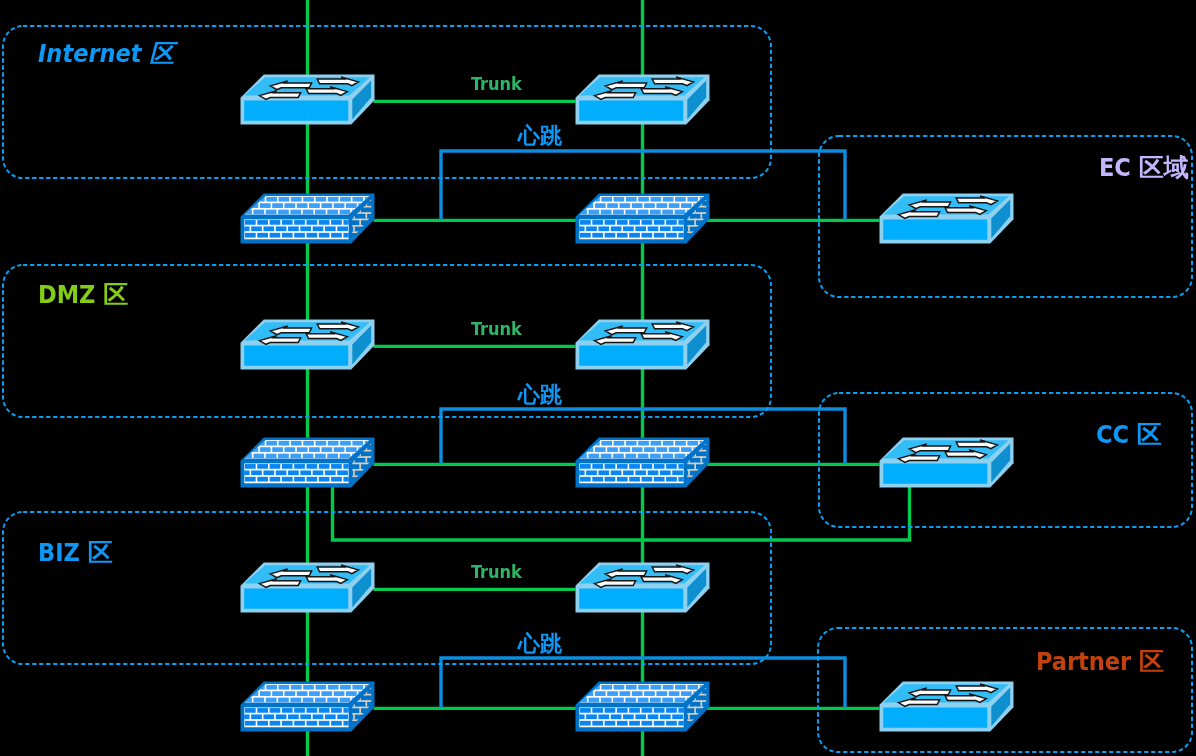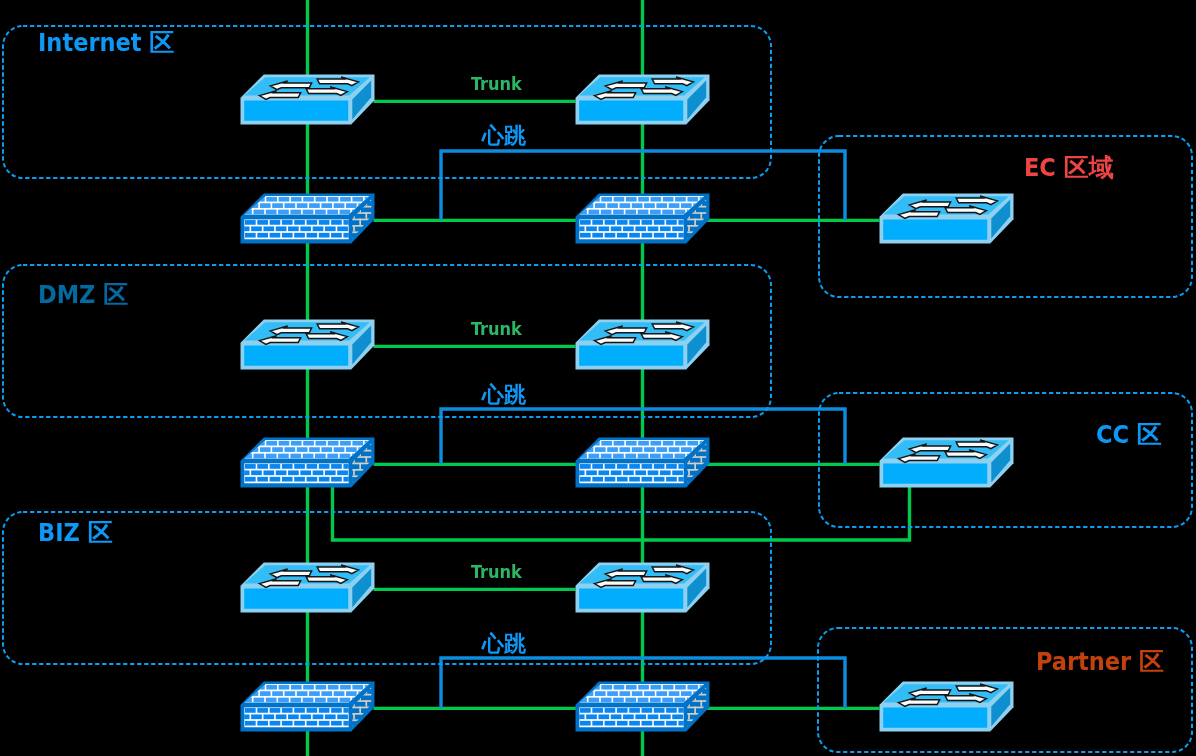--- a/index.html
+++ b/index.html
@@ -4,21 +4,21 @@
 <title>Network Zone Diagram</title>
 <style>
   html,body{margin:0;padding:0;background:#000;}
   #stage{position:relative;width:1196px;height:756px;background:#000;overflow:hidden;
          font-family:"DejaVu Sans Condensed","DejaVu Sans",sans-serif;}
   .zone-label{position:absolute;color:#0d98f5;font-weight:bold;font-size:25px;
               white-space:nowrap;line-height:1;letter-spacing:0px;}
   .edge-label{position:absolute;font-weight:bold;font-size:18px;white-space:nowrap;line-height:1;}
   .hb-label{font-size:22px;}
   .trunk-label{color:#2db665;}
-  .hb-label{color:#0d98f5;}
+  .hb-label{color:#0d98f5;margin-left:36px;}
   svg.layer{position:absolute;left:0;top:0;width:1196px;height:756px;pointer-events:none;}
   .dev{position:absolute;}
 </style>
 </head>
 <body>
 
 <div id="stage">
   <svg class="layer" id="link-layer">
       <path d="M 373.5,101.4 L 575.5,101.4" fill="none" stroke="#00c94d" stroke-width="3.4"></path>
       <path d="M 373.5,346.4 L 575.5,346.4" fill="none" stroke="#00c94d" stroke-width="3.4"></path>
@@ -1377,24 +1377,24 @@
           <polygon points="112.3,25.5 131.2,6.4 131.2,23.2 112.3,45.5" fill="#0d8fd0"></polygon>
           <g stroke="#151515" stroke-width="1.5" stroke-linejoin="miter" fill="#fbfbfb">
             <path d="M 30.4,11.9 L 47.7,7.0 L 42.6,9.1 L 71.6,9.1 L 69.2,13.8 L 41.2,13.8 L 36.9,15.7 Z"></path>
             <path d="M 19.4,21.6 L 36.7,16.7 L 31.6,18.8 L 60.6,18.8 L 58.2,23.5 L 30.2,23.5 L 25.9,25.4 Z"></path>
             <path d="M 118.4,7.9 L 101.1,3.0 L 106.2,5.1 L 77.2,5.1 L 79.6,9.8 L 107.6,9.8 L 111.9,11.7 Z"></path>
             <path d="M 107.4,17.6 L 90.1,12.7 L 95.2,14.8 L 66.2,14.8 L 68.6,19.5 L 96.6,19.5 L 100.9,21.4 Z"></path>
           </g>
         </svg></div>
     </div>
   <div id="label-layer">
-      <div class="zone-label" style="left: 38px; top: 30px; color: rgb(13, 152, 245);">Internet 区</div>
-      <div class="zone-label" style="left: 38px; top: 282px; color: #0369a1;">DMZ 区</div>
-      <div class="zone-label" style="left: 38px; top: 520px; color: rgb(13, 152, 245);">BIZ 区</div>
-      <div class="zone-label" style="left: 1024px; top: 155px; color: #ef4444;">EC 区域</div>
+      <div class="zone-label" style="left: 38px; top: 41px; color: rgb(13, 152, 245); font-style: italic;">Internet 区</div>
+      <div class="zone-label" style="left: 38px; top: 282px; color: #84cc16;">DMZ 区</div>
+      <div class="zone-label" style="left: 38px; top: 540px; color: rgb(13, 152, 245);">BIZ 区</div>
+      <div class="zone-label" style="left: 1099px; top: 155px; color: #c4b5fd;">EC 区域</div>
       <div class="zone-label" style="left: 1096px; top: 412px; color: rgb(13, 152, 245); margin-top: 10px;">CC 区</div>
       <div class="zone-label" style="left: 1036px; top: 649px; color: #c2410c;">Partner 区</div>
       <div class="edge-label trunk-label" style="left: 471px; top: 75px;">Trunk</div>
       <div class="edge-label trunk-label" style="left: 471px; top: 320px;">Trunk</div>
       <div class="edge-label trunk-label" style="left: 471px; top: 563px;">Trunk</div>
       <div class="edge-label hb-label" style="left: 482px; top: 125px;">心跳</div>
       <div class="edge-label hb-label" style="left: 482px; top: 384px;">心跳</div>
       <div class="edge-label hb-label" style="left: 482px; top: 633px;">心跳</div>
     </div>
 </div>

